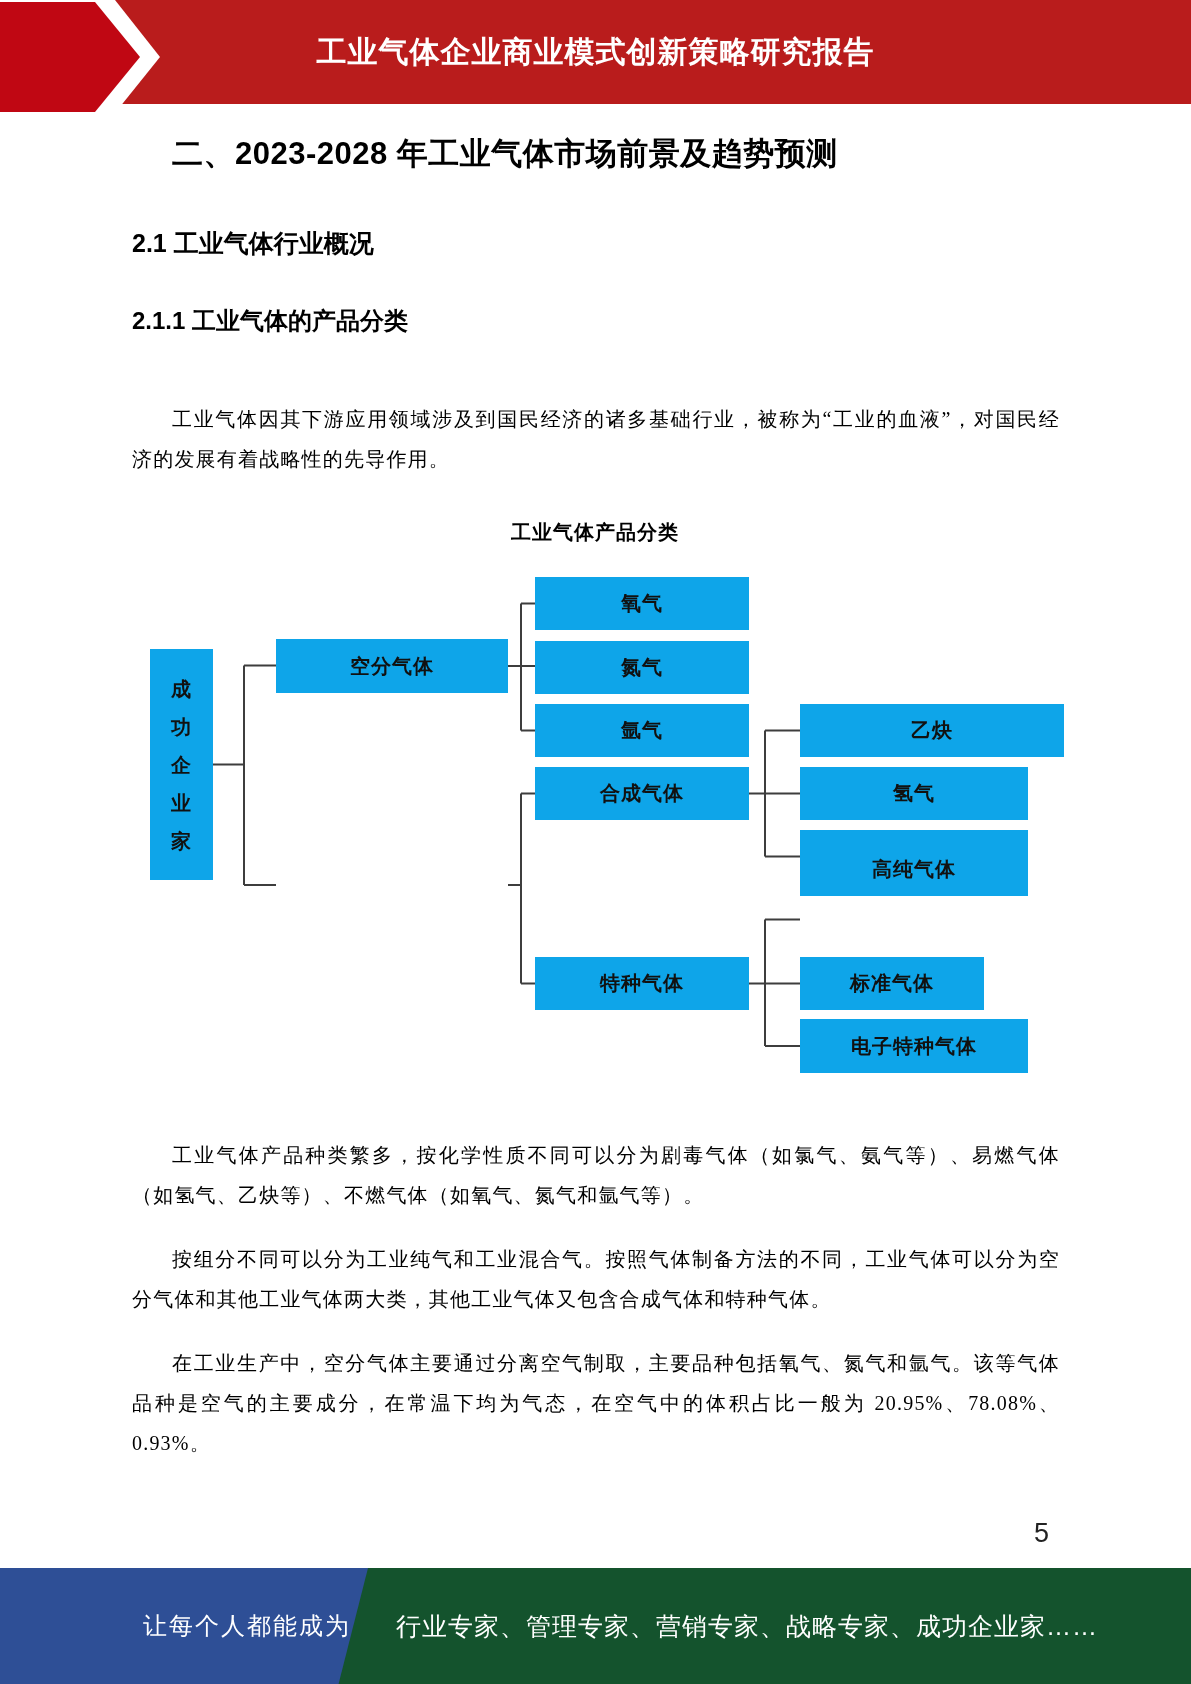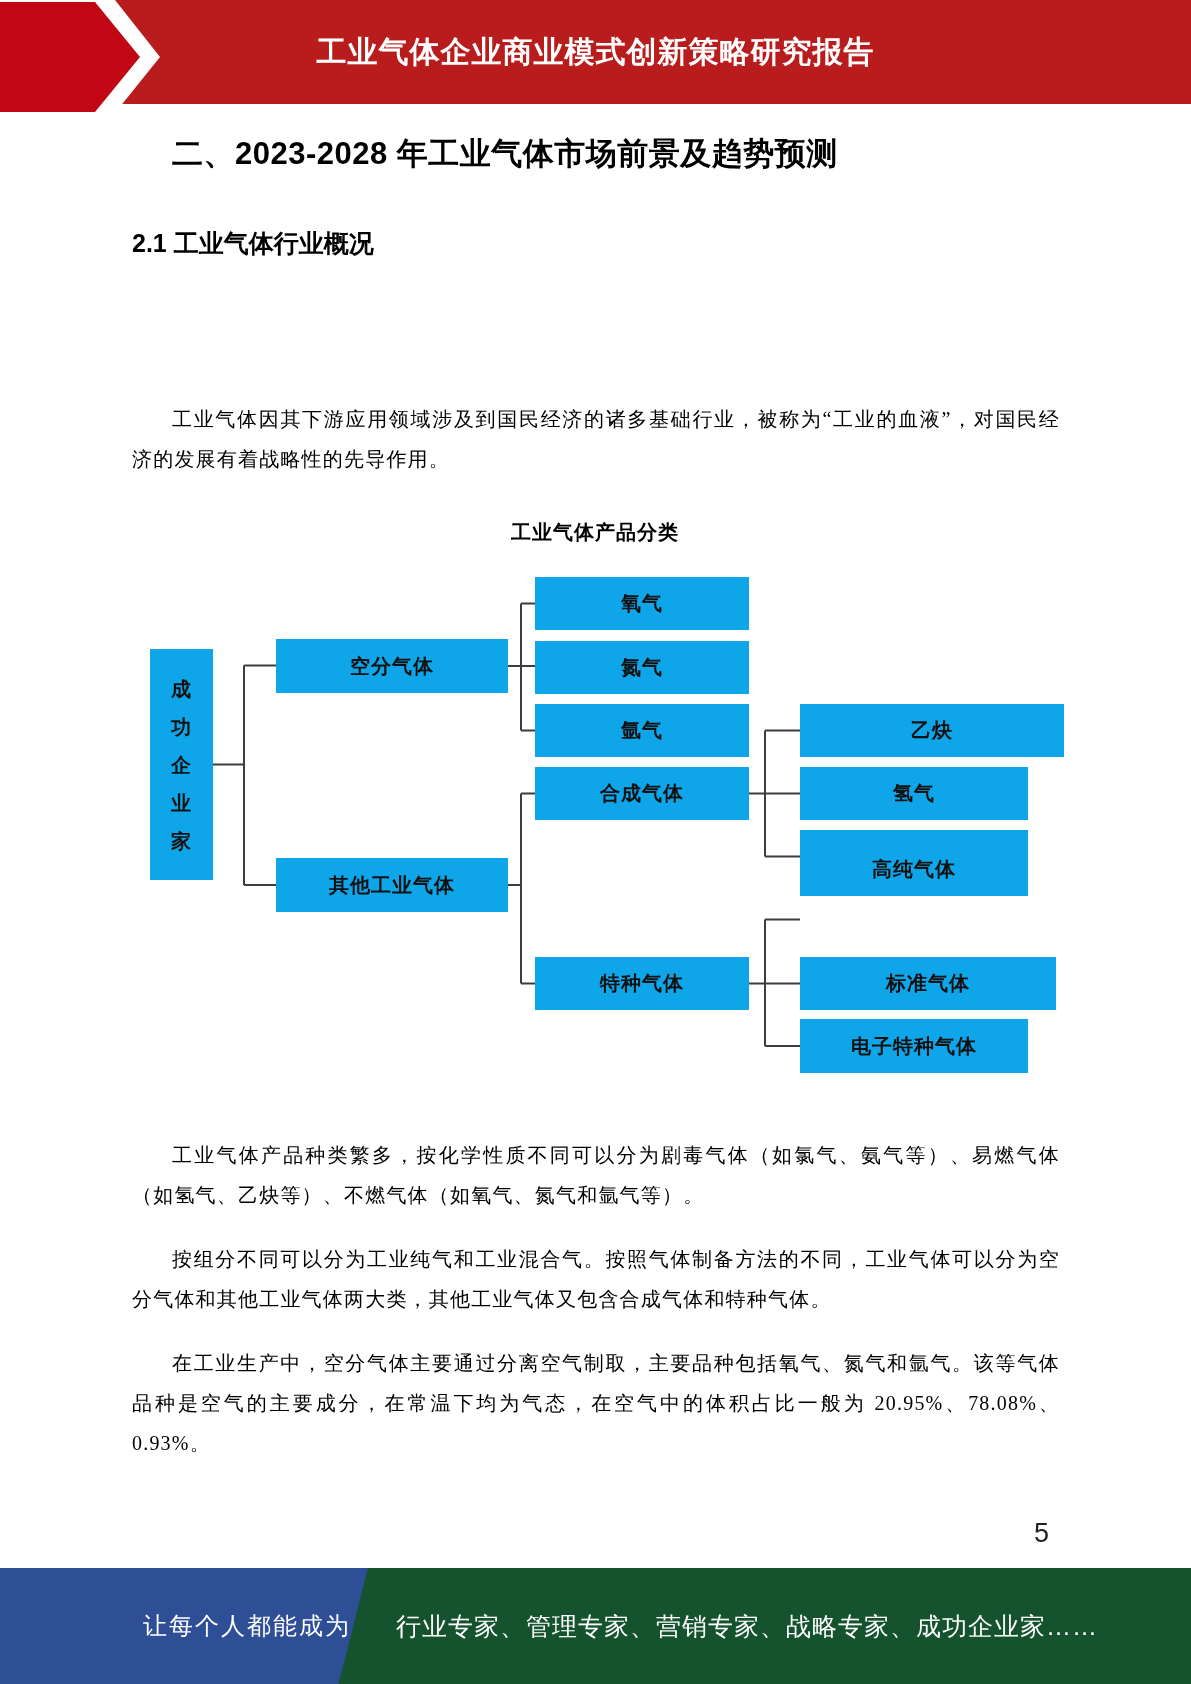--- a/index.html
+++ b/index.html
@@ -70,51 +70,51 @@
   <div class="banner">
     <svg class="banner-arrow" width="200" height="113" viewBox="0 0 200 113">
       <polygon points="0,0 115,0 160,57 115,113 0,113" fill="#ffffff"></polygon>
       <polygon points="0,2 95,2 140,57 95,112 0,112" fill="#c00713"></polygon>
     </svg>
     <div class="banner-title">工业气体企业商业模式创新策略研究报告</div>
   </div>
 
   <div class="h1">二、2023-2028 年工业气体市场前景及趋势预测</div>
   <div class="h2">2.1 工业气体行业概况</div>
+  <div class="h3">2.1.1 工业气体的产品分类</div>
 
   <div class="para p1">工业气体因其下游应用领域涉及到国民经济的诸多基础行业，被称为“工业的血液”，对国民经济的发展有着战略性的先导作用。</div>
   <div class="para p2">工业气体产品种类繁多，按化学性质不同可以分为剧毒气体（如氯气、氨气等）、易燃气体（如氢气、乙炔等）、不燃气体（如氧气、氮气和氩气等）。</div>
   <div class="para p3">按组分不同可以分为工业纯气和工业混合气。按照气体制备方法的不同，工业气体可以分为空分气体和其他工业气体两大类，其他工业气体又包含合成气体和特种气体。</div>
   <div class="para p4">在工业生产中，空分气体主要通过分离空气制取，主要品种包括氧气、氮气和氩气。该等气体品种是空气的主要成分，在常温下均为气态，在空气中的体积占比一般为 20.95%、78.08%、0.93%。</div>
 
   <div class="diagram-title">工业气体产品分类</div>
 
   <svg class="connectors" width="1191" height="1100" viewBox="0 0 1191 1100">
     <path d="M213 764.5 H244 M244 665.5 V885 M244 665.5 H276 M244 885 H276
              M508 666 H535 M521 603.5 V730.5 M521 603.5 H535 M521 730.5 H535
              M508 885 H521 M521 793.5 V983.5 M521 793.5 H535 M521 983.5 H535
              M749 793.5 H800 M765 730.5 V856.5 M765 730.5 H800 M765 856.5 H800
              M749 983.5 H800 M765 919.5 V1046 M765 919.5 H800 M765 1046 H800" stroke="#3d3d3d" stroke-width="2" fill="none"></path>
   </svg>
 
   <div class="dbox dbox-vert" style="left:150px;top:649px;width:63px;height:231px">
     <span>成功企业家</span>
   </div>
   <div class="dbox" style="left:276px;top:639px;width:232px;height:54px">空分气体</div>
-  <div class="dbox" style="left:276px;top:858px;width:232px;height:54px">其他工业气体</div>
   <div class="dbox" style="left:535px;top:577px;width:214px;height:53px">氧气</div>
   <div class="dbox" style="left:535px;top:641px;width:214px;height:53px">氮气</div>
   <div class="dbox" style="left:535px;top:704px;width:214px;height:53px">氩气</div>
   <div class="dbox" style="left:535px;top:767px;width:214px;height:53px">合成气体</div>
   <div class="dbox" style="left:535px;top:957px;width:214px;height:53px">特种气体</div>
   <div class="dbox" style="left:800px;top:704px;width:264px;height:53px">乙炔</div>
   <div class="dbox" style="left:800px;top:767px;width:228px;height:53px">氢气</div>
   <div class="dbox" style="left:800px;top:830px;width:228px;height:53px">二氧化碳</div>
   <div class="dbox" style="left:800px;top:843px;width:228px;height:53px">高纯气体</div>
-  <div class="dbox" style="left:800px;top:957px;width:256px;height:53px">标准气体</div>
+  <div class="dbox" style="left:800px;top:957px;width:184px;height:53px">标准气体</div>
   <div class="dbox" style="left:800px;top:1019px;width:228px;height:54px">电子特种气体</div>
 
   <div class="page-number">5</div>
 
   <div class="footer">
     <div class="footer-blue"></div>
     <div class="footer-left">让每个人都能成为</div>
     <div class="footer-right">行业专家、管理专家、营销专家、战略专家、成功企业家……</div>
   </div>
 

